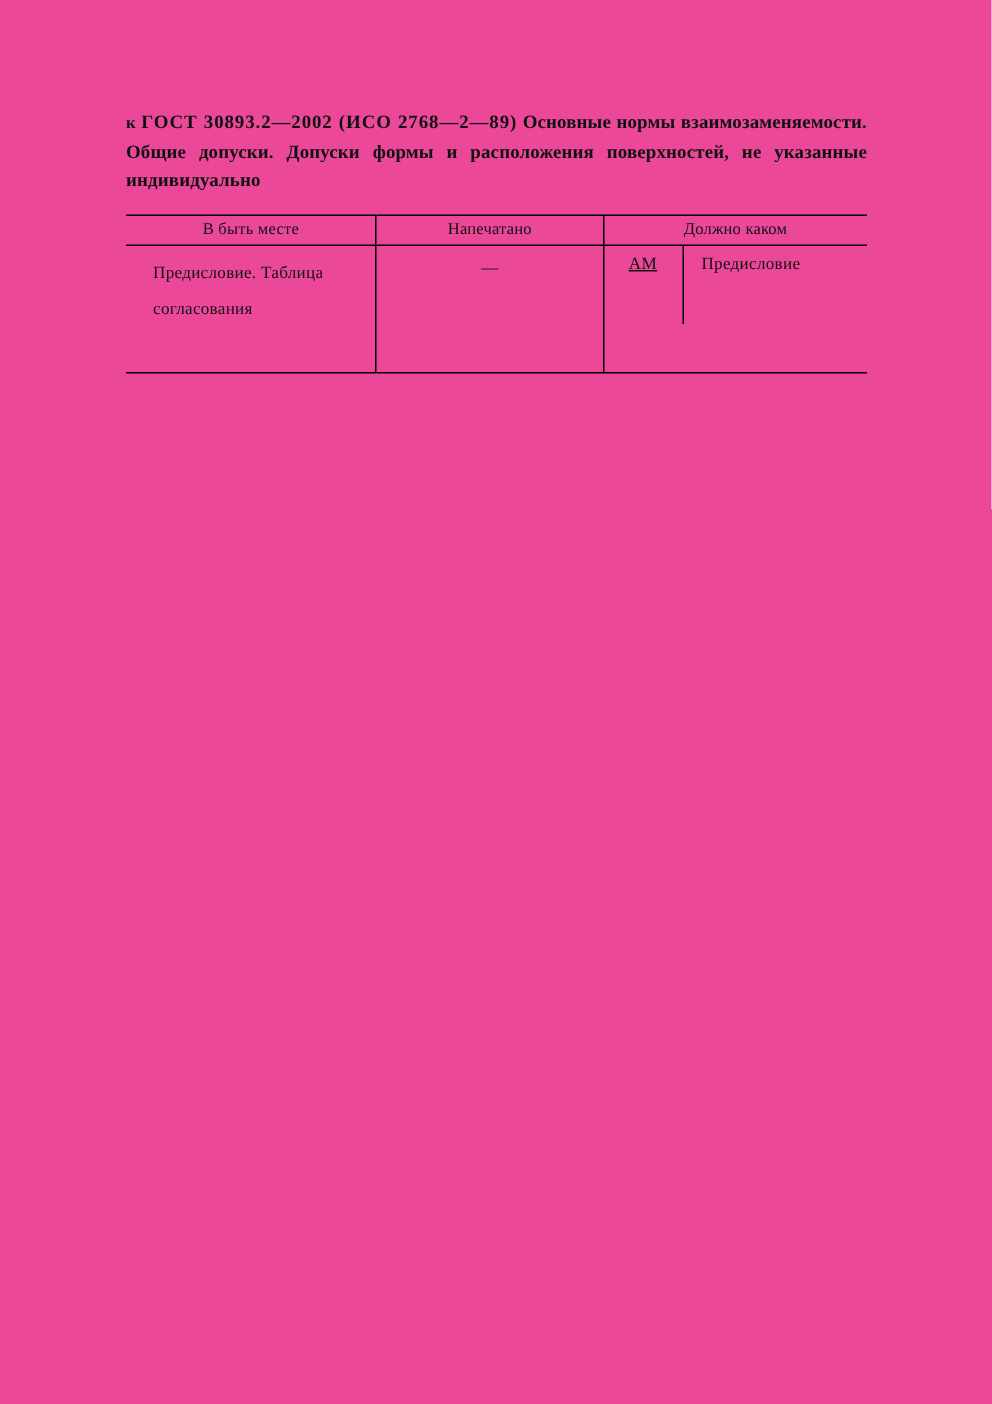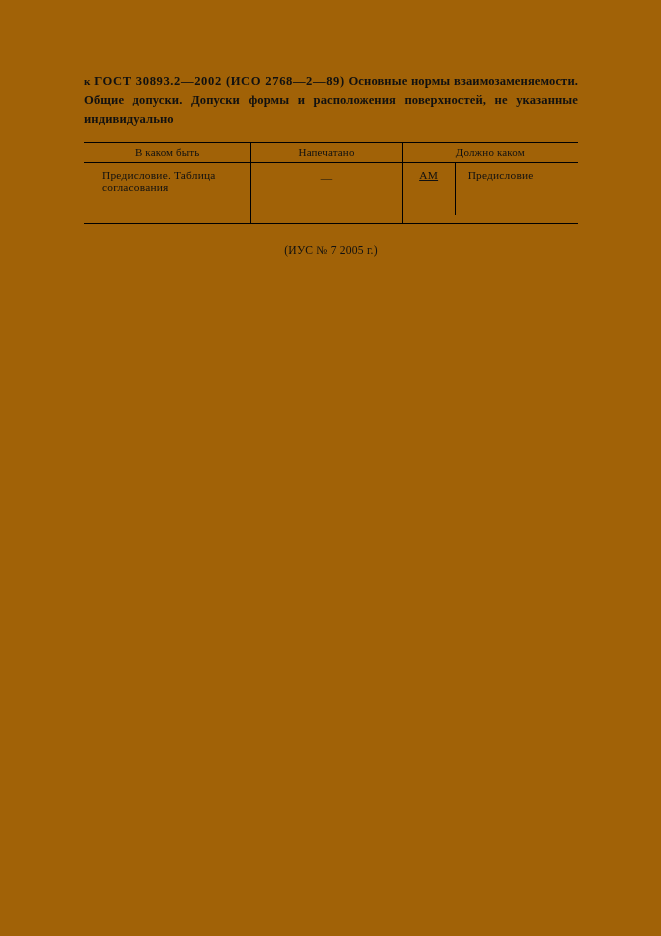--- a/index.html
+++ b/index.html
@@ -4,21 +4,21 @@
 <style>
   html, body {
     margin: 0;
     padding: 0;
     background: #ffffff;
   }
   .page {
     position: relative;
     width: 661px;
     height: 936px;
-    background: #a16207;
+    background: #ec4899;
     box-sizing: border-box;
     font-family: "Liberation Serif", serif;
     color: #111111;
     overflow: hidden;
   }
   .content {
     position: absolute;
     left: 84px;
     top: 72px;
     width: 494px;
@@ -58,21 +58,21 @@
   }
   table.corr tr.body-row td {
     vertical-align: top;
     padding: 6px 4px 30px 4px;
     border-bottom: 1.2px solid #000;
   }
   table.corr tr.body-row td.c1 {
     text-align: left;
     padding-left: 18px;
     padding-right: 6px;
-    line-height: 12px;
+    line-height: 24px;
     letter-spacing: 0.2px;
   }
   table.corr tr.body-row td.c2 {
     border-left: 1.1px solid #000;
     border-right: 1.1px solid #000;
     text-align: center;
   }
   table.corr tr.body-row td.c3 {
     padding: 0;
   }
@@ -120,33 +120,32 @@
     <p class="heading"><span class="lead">к</span> <span class="gost">ГОСТ 30893.2—2002 (ИСО 2768—2—89)</span> <span>Основные нормы взаимозаменяемости. Общие допуски. Допуски формы и расположения поверхностей, не указанные индивидуально</span></p>
 
     <table class="corr">
       <colgroup>
         <col class="col1">
         <col class="col2">
         <col class="col3">
       </colgroup>
       <tbody>
           <tr class="head-row">
-        <td class="c1">В каком быть</td>
+        <td class="c1">В быть месте</td>
         <td class="c2">Напечатано</td>
         <td class="c3">Должно каком</td>
       </tr>
       <tr class="body-row">
         <td class="c1">Предисловие. Таблица согласования</td>
         <td class="c2"><span class="dash">—</span></td>
         <td class="c3">
           <div class="third-inner">
             <div class="code">AM</div>
             <div class="sep"></div>
             <div class="val">Предисловие</div>
           </div>
         </td>
       </tr>
     </tbody>
       </table>
 
-    <div class="footnote">(ИУС № 7 2005 г.)</div>
   </div>
 </div>
 
 </body></html>

